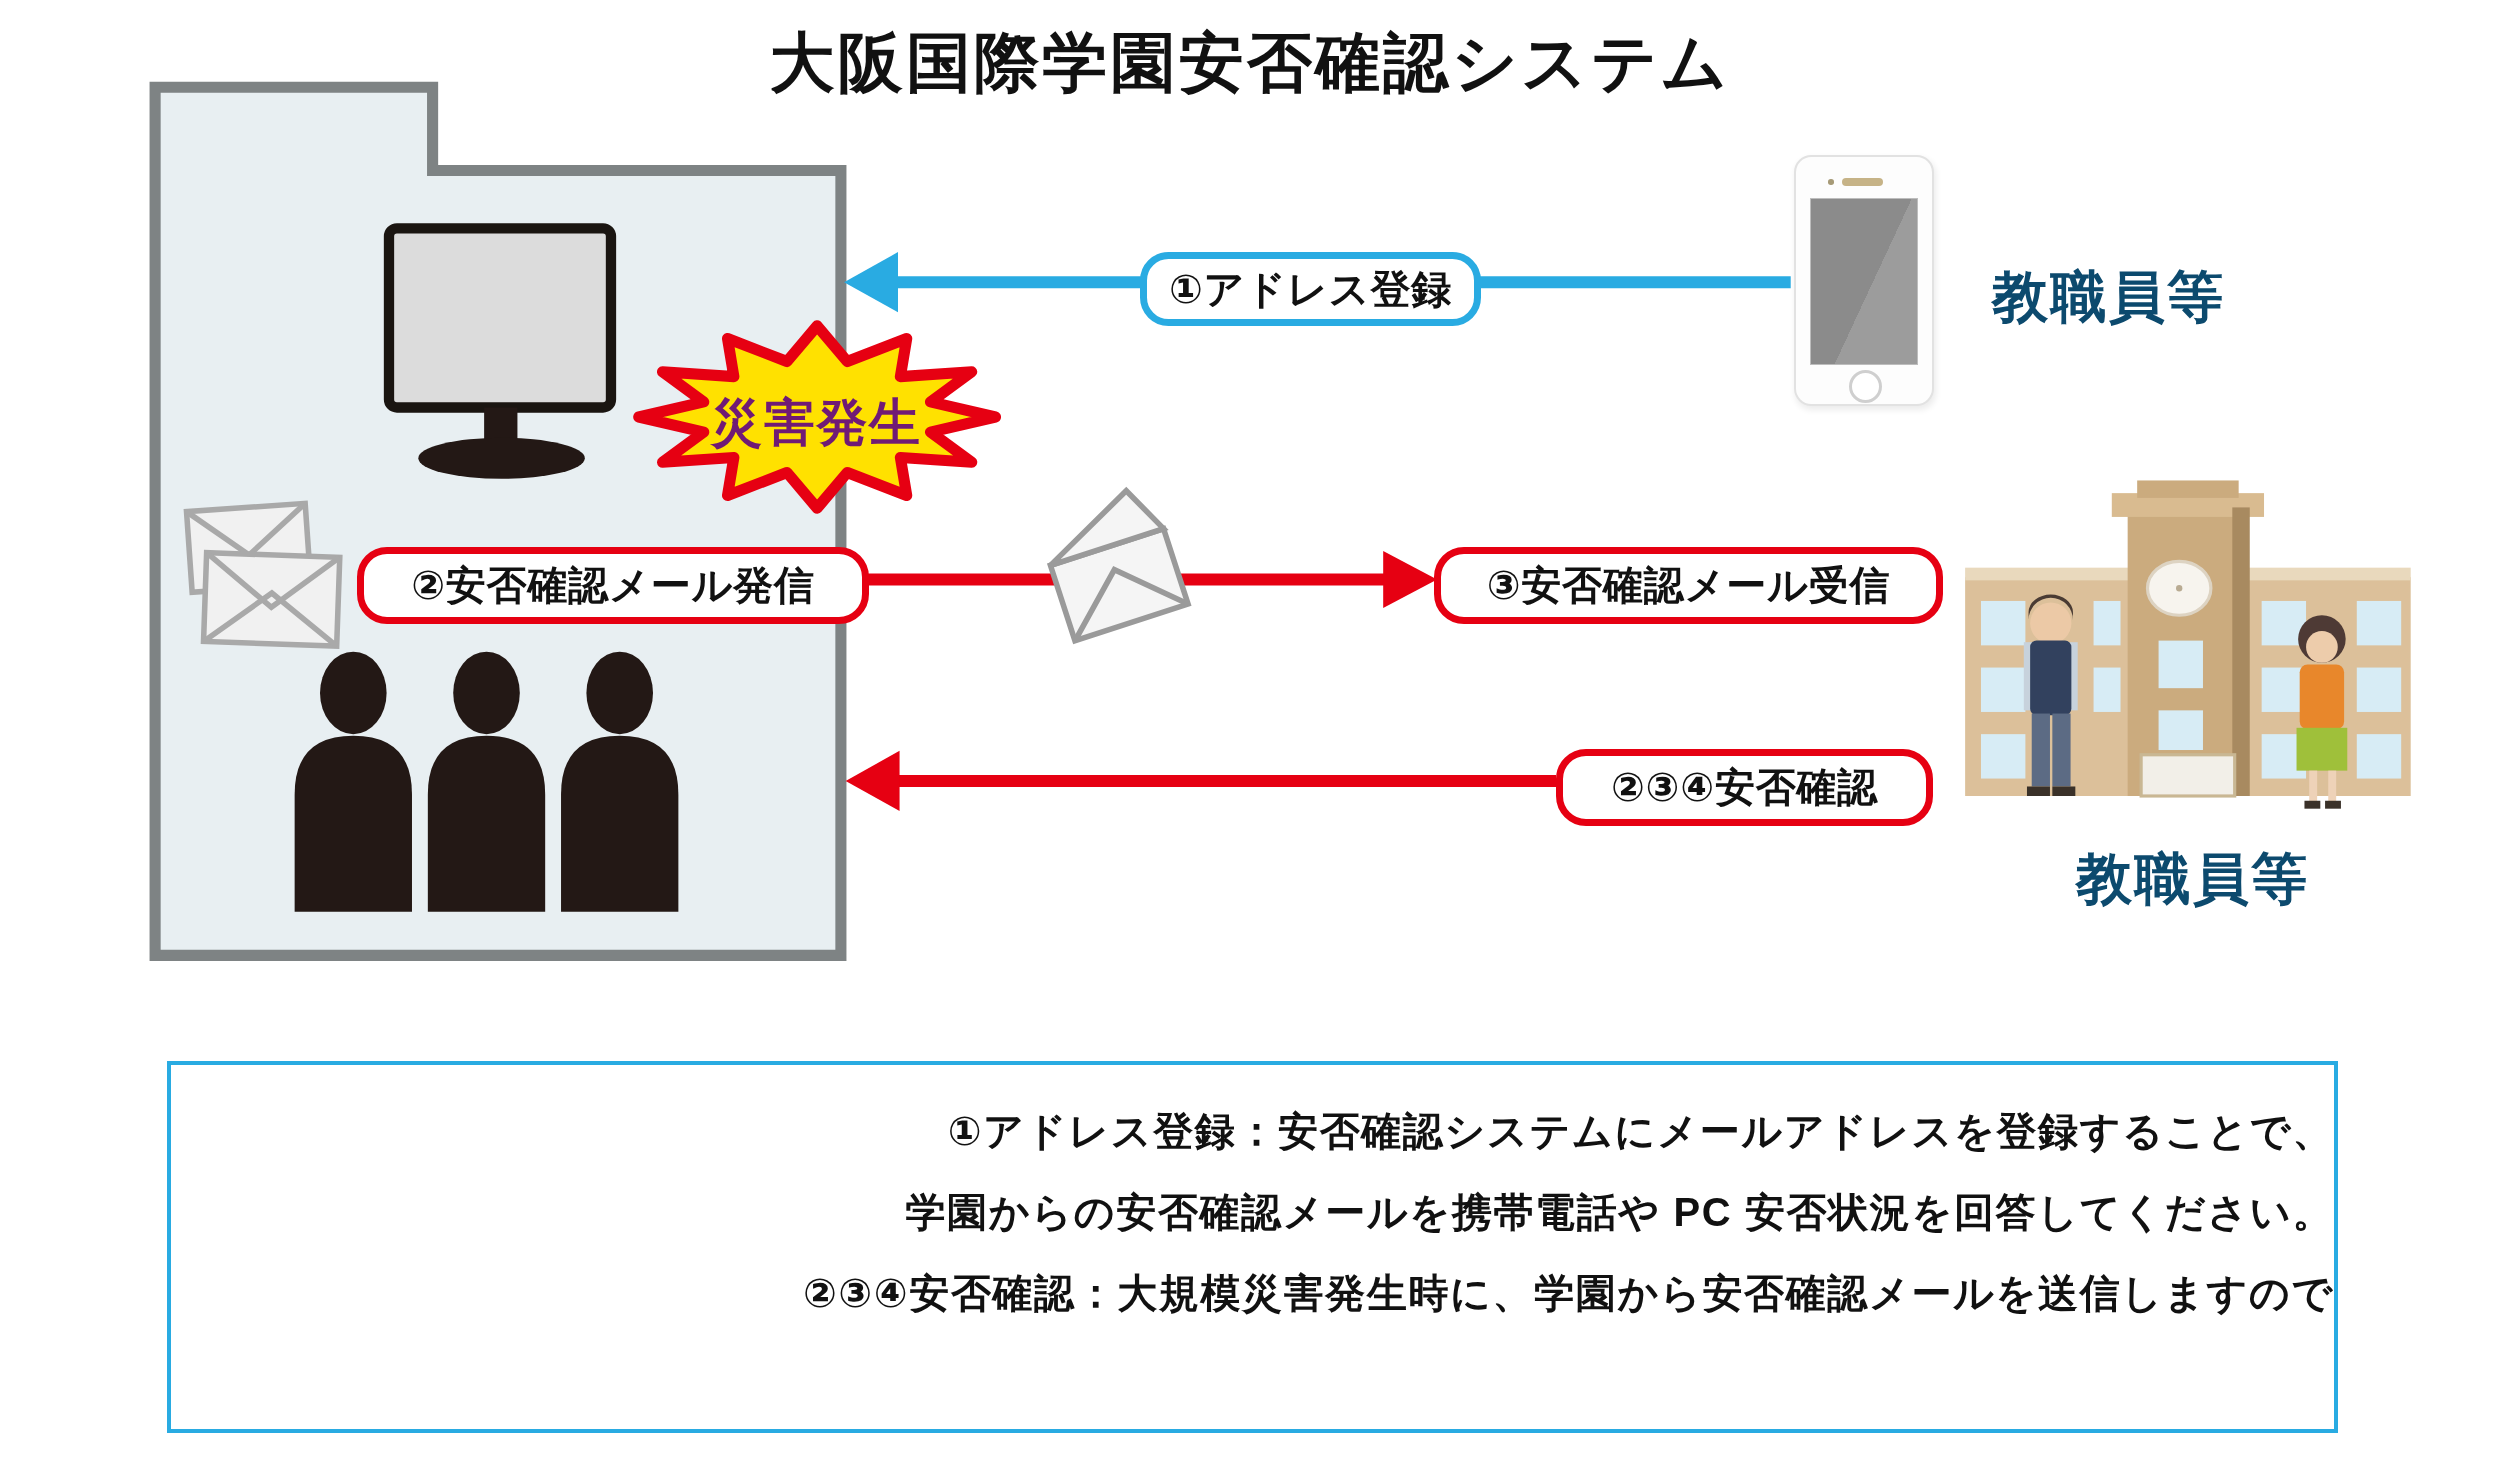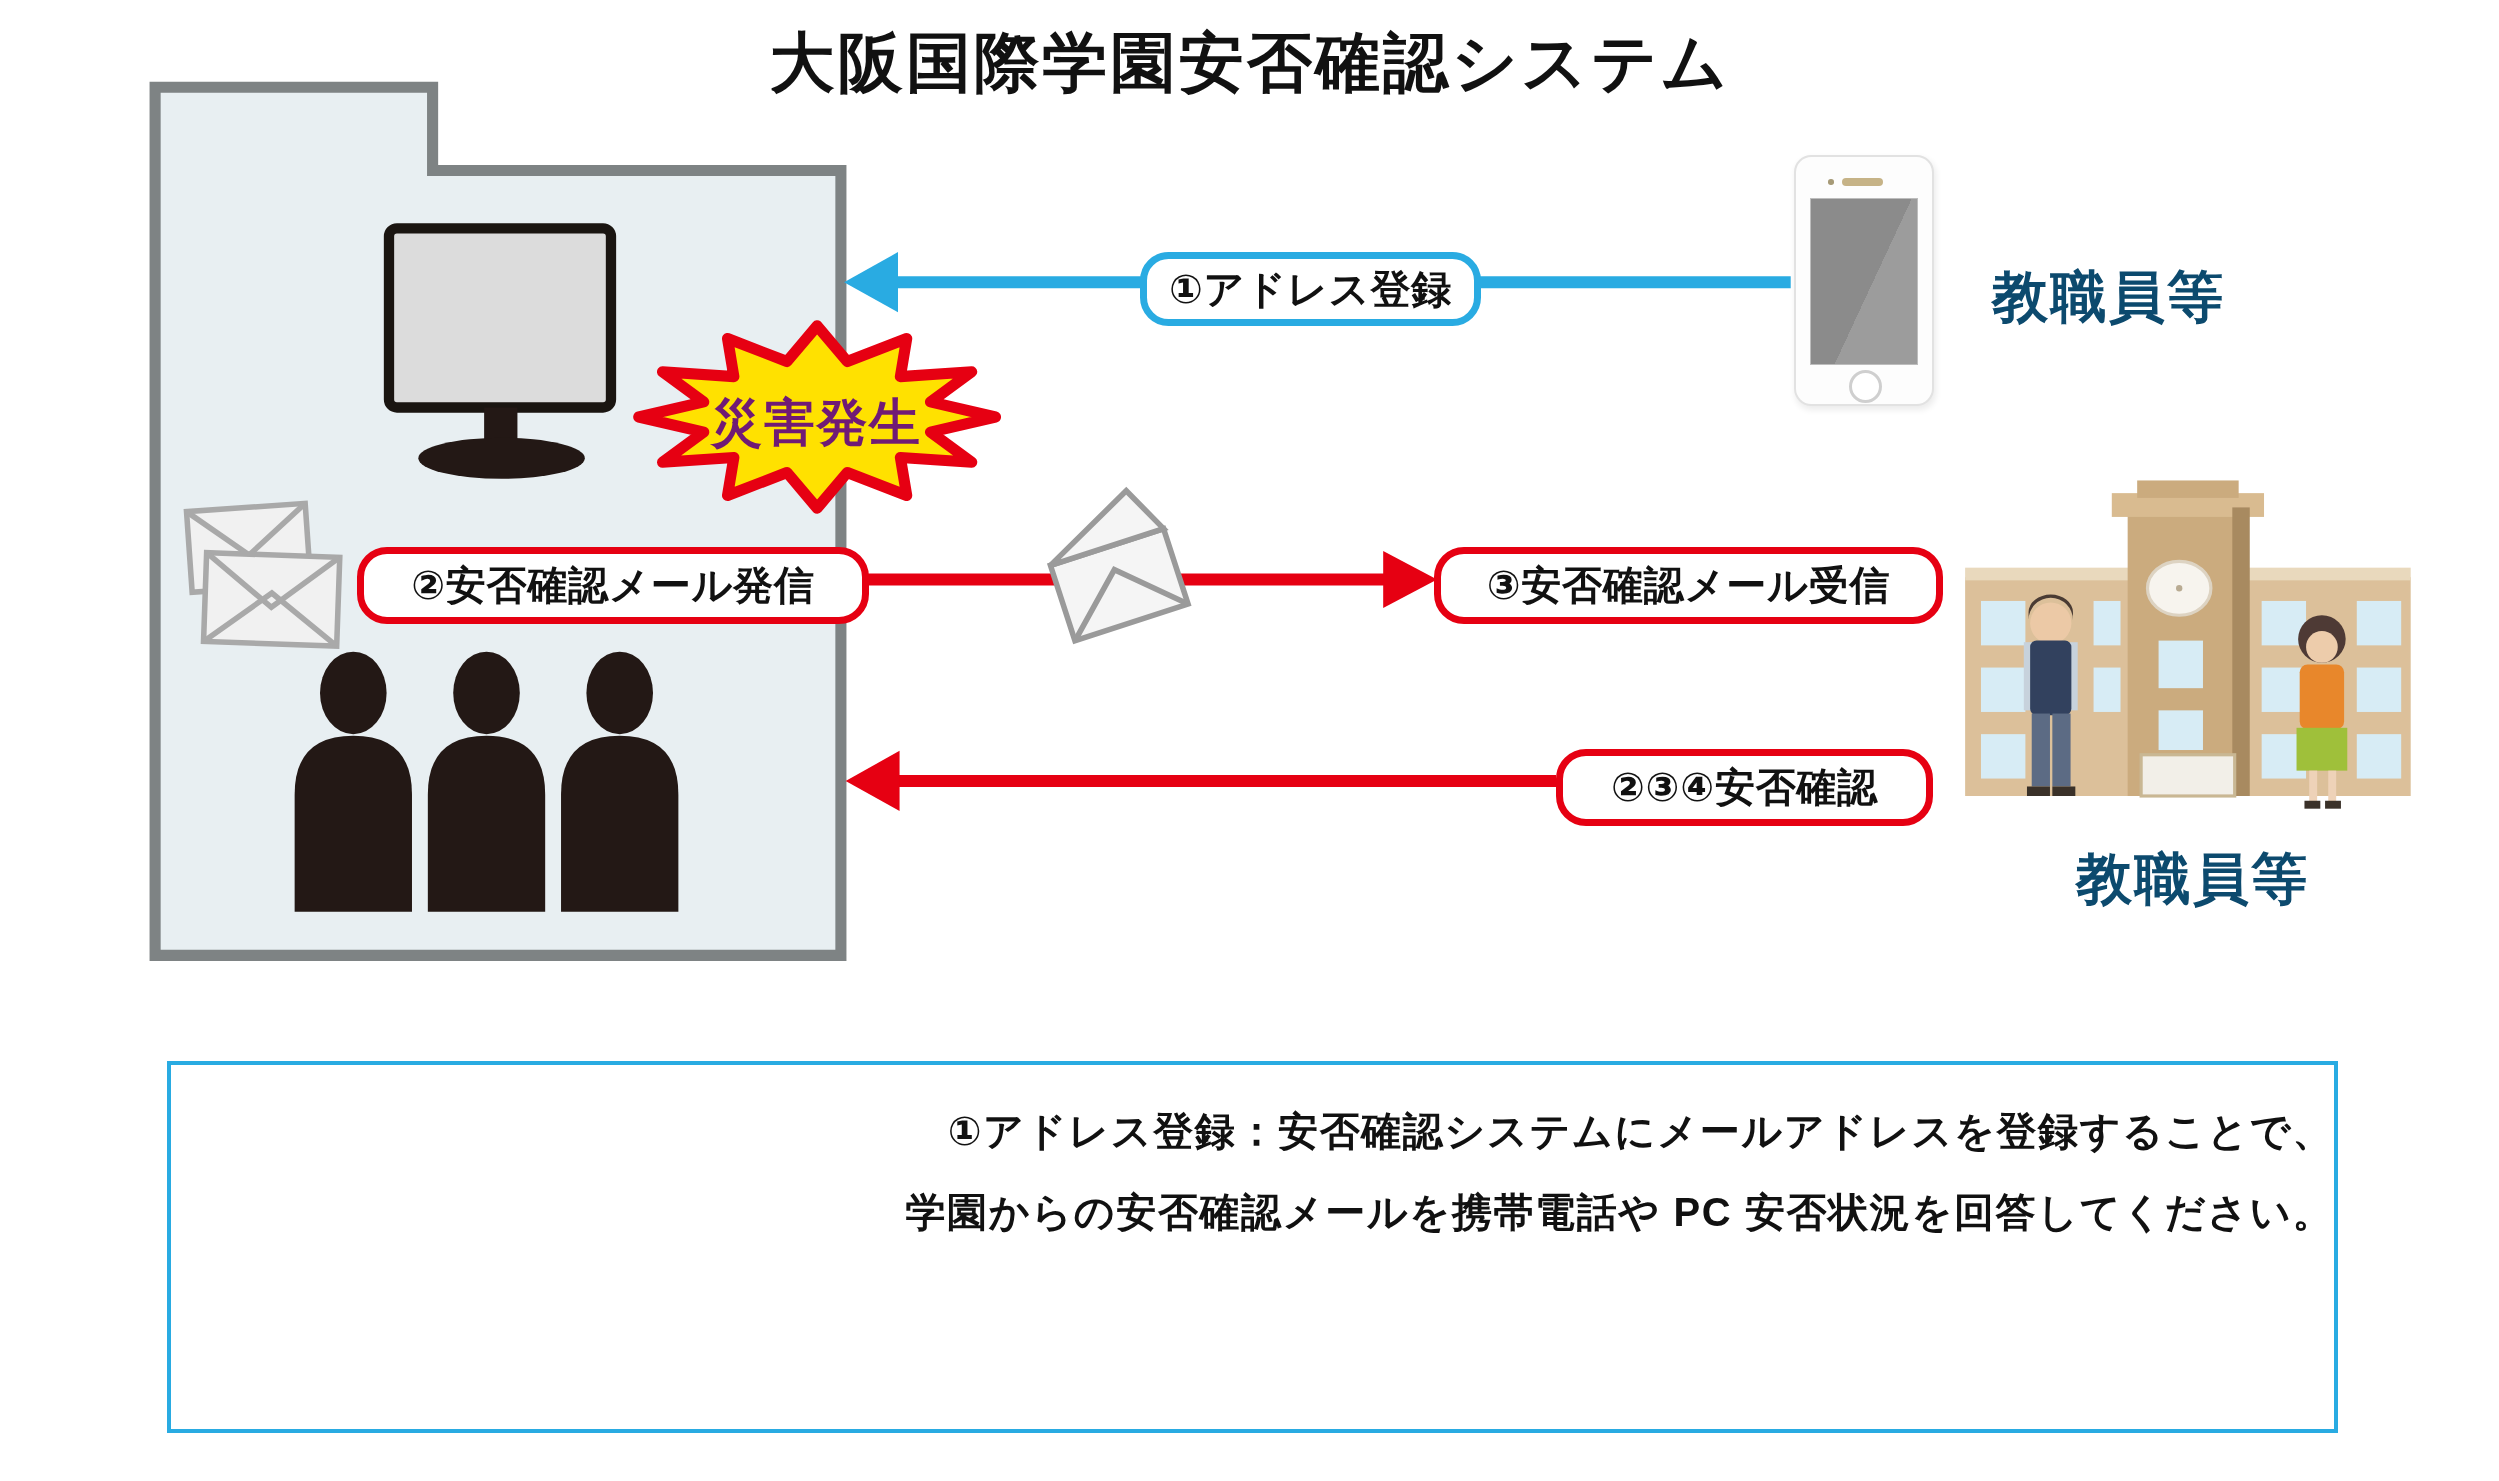--- a/index.html
+++ b/index.html
@@ -200,16 +200,19 @@
   <div id="staff-top" class="staff-label">教職員等</div>
   <div id="staff-bottom" class="staff-label">教職員等</div>
 
   <div id="legend-box" class="abs">
     <div class="legend-line">
       <span class="legend-label">①アドレス登録</span><span>：安否確認システムにメールアドレスを登録することで、</span>
     </div>
     <div class="legend-line legend-indent">
       <span>学園からの安否確認メールを携帯電話や PC 安否状況を回答してください。</span>
     </div>
+    <div class="legend-line">
+      <span class="legend-label">②③④安否確認</span><span>：大規模災害発生時に、学園から安否確認メールを送信しますので</span>
+    </div>
   </div>
 
 </div>
 
 
 </body></html>

